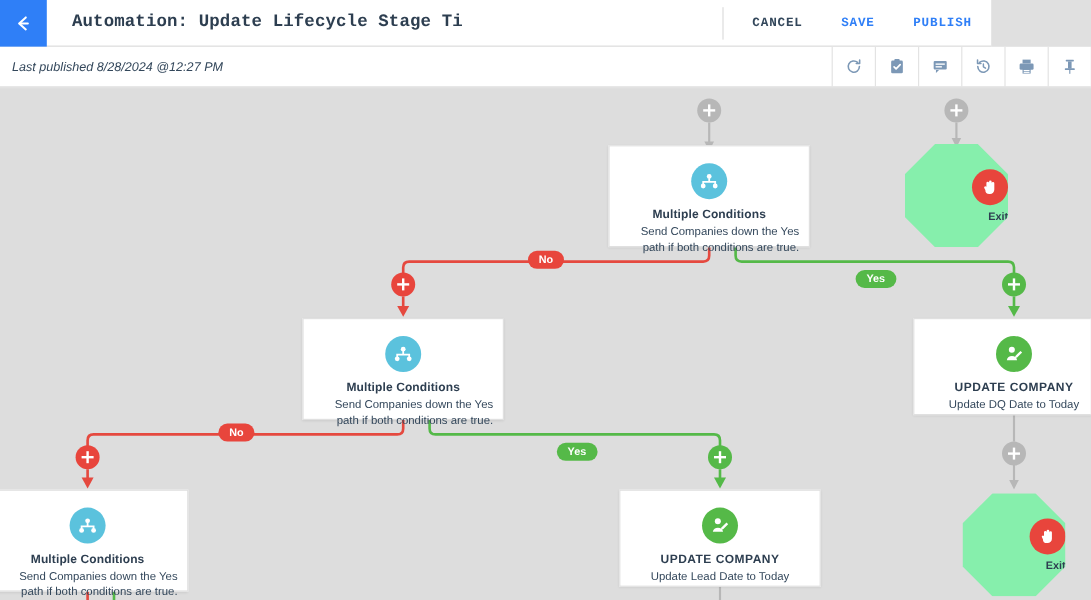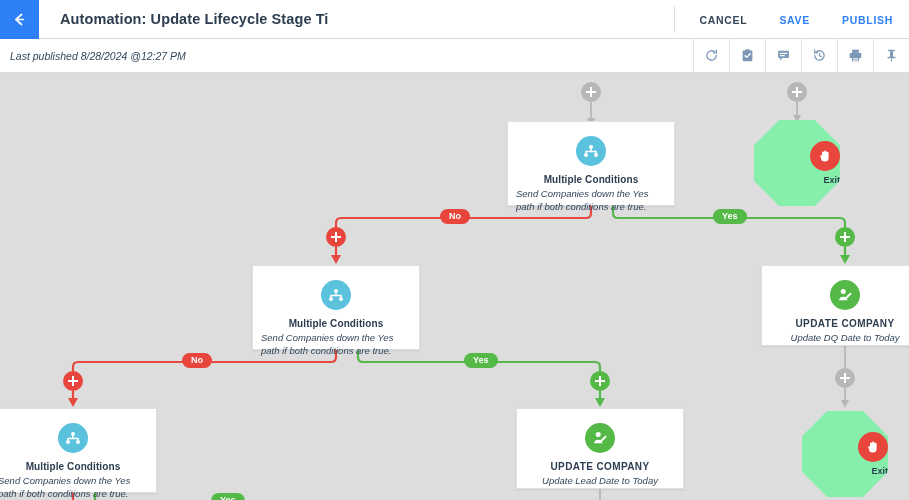--- a/index.html
+++ b/index.html
@@ -8,24 +8,24 @@
     margin: 0; padding: 0;
     width: 909px; height: 500px;
     overflow: hidden;
     font-family: "Liberation Sans", sans-serif;
     background: #e0e0e0;
   }
 
   
   .topbar {
     position: absolute; top: 0; left: 0;
-    width: 909px; height: 39px;
+    width: 826px; height: 39px;
     background: #ffffff;
     border-bottom: 1px solid #d8d8d8;
-    display: flex; align-items: stretch;
+    display: flex; align-items: stretch; font-family: Liberation Mono, monospace;
   }
   .back-btn {
     width: 39px; height: 39px;
     background: #2f7ff7;
     display: flex; align-items: center; justify-content: center;
     cursor: pointer; flex: none;
   }
   .back-btn svg { display: block; }
   .title {
     display: flex; align-items: center;
@@ -106,23 +106,22 @@
   .node-icon.act  { background: #55b948; }
   .node-title {
     margin-top: 8px;
     font-size: 10px; font-weight: bold; color: #2d3e50;
     text-align: center; letter-spacing: .1px; white-space: nowrap;
   }
   .node-title.caps { letter-spacing: .4px; }
   .node-desc {
     margin-top: 3px;
     font-size: 9.5px; color: #33475b;
-    text-align: left; line-height: 1.35;
+    text-align: right; line-height: 1.35;
     padding: 0 8px;
-    font-style: italic;
   }
 
   
   .exit {
     position: absolute;
     width: 86px; height: 86px;
     background: #86efac;
     clip-path: polygon(29.3% 0%, 70.7% 0%, 100% 29.3%, 100% 70.7%,
                        70.7% 100%, 29.3% 100%, 0% 70.7%, 0% 29.3%);
     display: flex; flex-direction: column;
@@ -156,21 +155,21 @@
 
   
   .pill {
     position: absolute;
     padding: 2px 9px 3px;
     border-radius: 9px;
     font-size: 9px; font-weight: bold; color: #ffffff;
     z-index: 5; white-space: nowrap;
   }
   .pill.no  { background: #e8453c; }
-  .pill.yes { background: #55b948; }
+  .pill.yes { background: #55b948; margin-top: 16px; }
 
   
   .wires {
     position: absolute; top: 0; left: 0;
     width: 909px; height: 426px;
     pointer-events: none;
   }
 </style>
 </head>
 <body>

